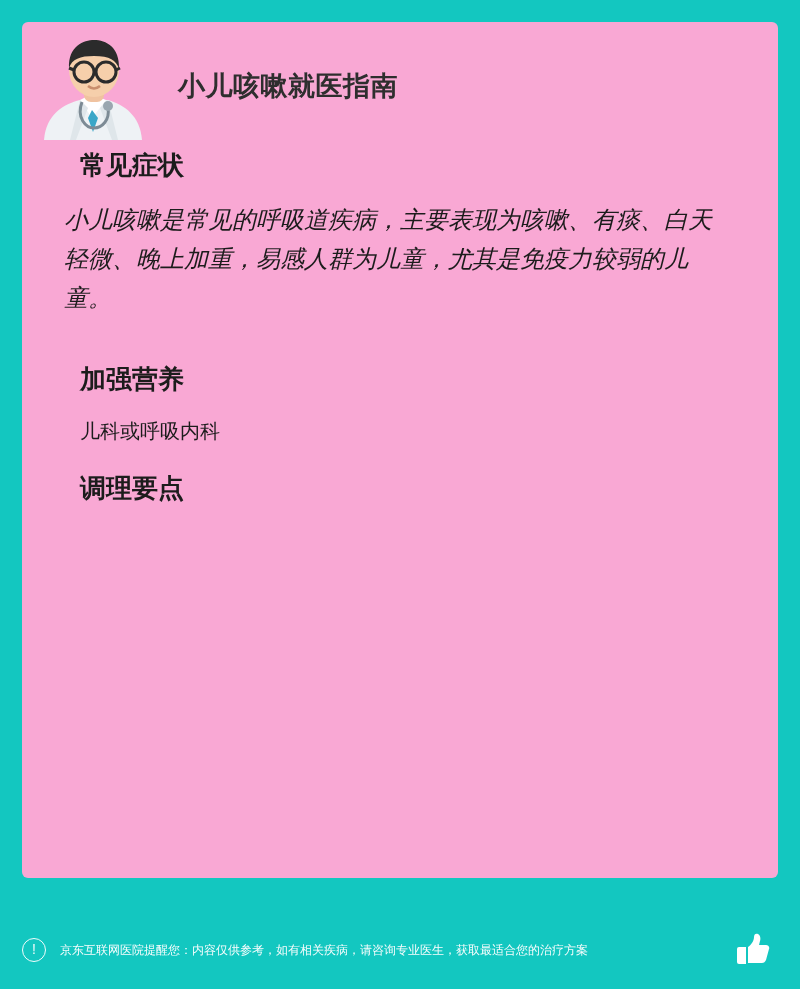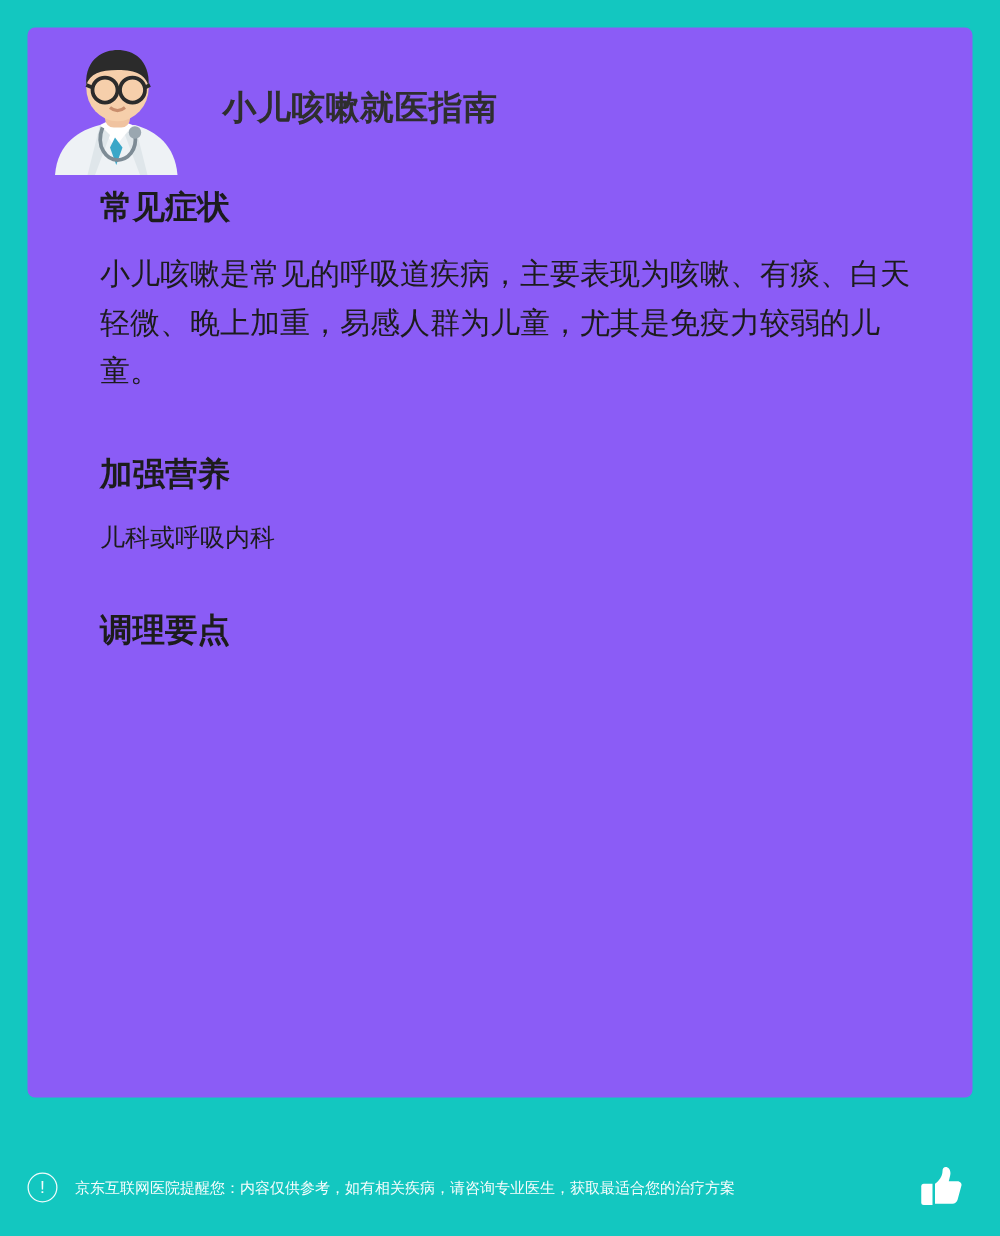--- a/index.html
+++ b/index.html
@@ -18,21 +18,21 @@
     position: relative;
     width: 800px;
     height: 989px;
     background: #13c7c0;
     box-sizing: border-box;
     padding: 22px 22px 0 22px;
   }
 
   .card {
     position: relative;
-    background: #8b5cf6;
+    background: #f9a8d4;
     border-radius: 6px;
     width: 756px;
     min-height: 856px;
     box-sizing: border-box;
     padding: 34px 40px 40px 40px;
   }
 
   
   .avatar {
     position: absolute;
@@ -52,29 +52,30 @@
   }
 
   .section-heading {
     font-size: 26px;
     font-weight: bold;
     color: #1c1c1c;
     margin: 44px 0 18px 18px;
   }
 
   .section-heading.tight {
-    margin-top: 40px;
+    margin-top: 24px;
   }
 
   .paragraph {
     font-size: 24px;
     color: #1c1c1c;
     line-height: 1.62;
-    margin: 0 0 0 18px;
+    margin: 0 0 0 2px;
     max-width: 652px;
+    font-style: italic;
   }
 
   .dept {
     font-size: 20px;
     color: #1c1c1c;
     margin: 0 0 0 18px;
     line-height: 1.6;
   }
 
   .tips {

